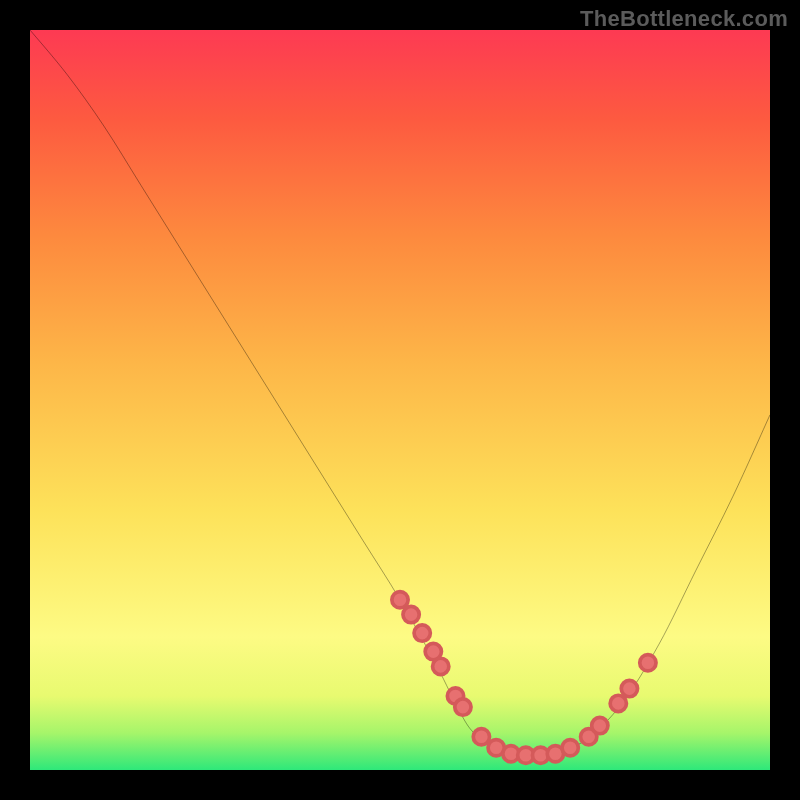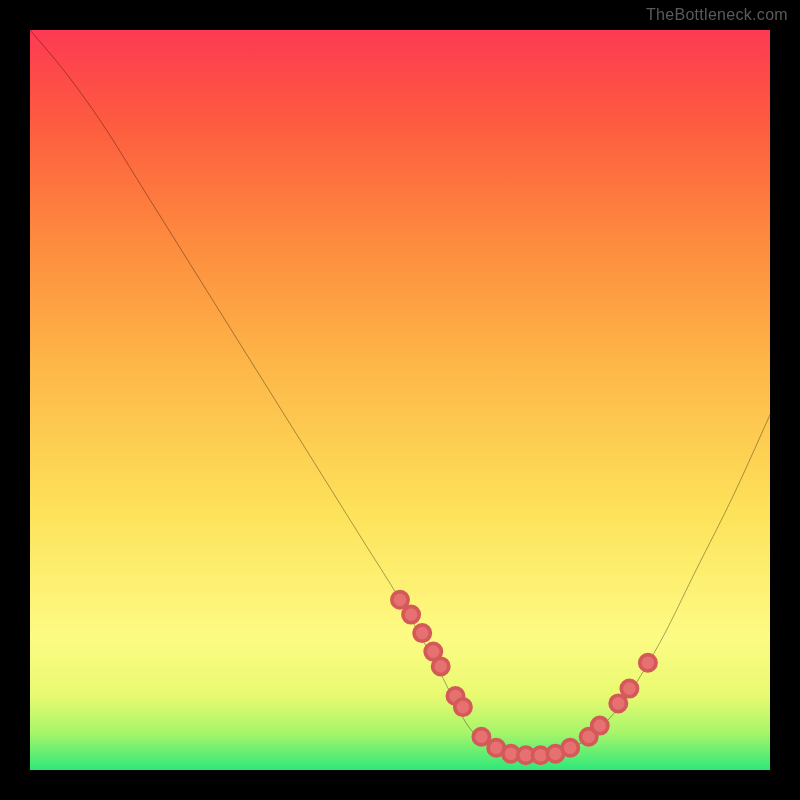--- a/index.html
+++ b/index.html
@@ -25,22 +25,22 @@
       #fdb648 55%,
       #fd8a3e 72%,
       #fd5a40 88%,
       #fd3a53 100%);
   }
   .watermark {
     position: absolute;
     top: 6px;
     right: 12px;
     font-family: Arial, Helvetica, sans-serif;
-    font-size: 16px;
-    font-weight: 400;
+    font-size: 22px;
+    font-weight: 700;
     color: #5b5b5b;
     letter-spacing: 0.3px;
   }
   svg.curve {
     position: absolute;
     left: 0; top: 0;
     width: 740px; height: 740px;
   }
   .dot {
     fill: #e77070;

